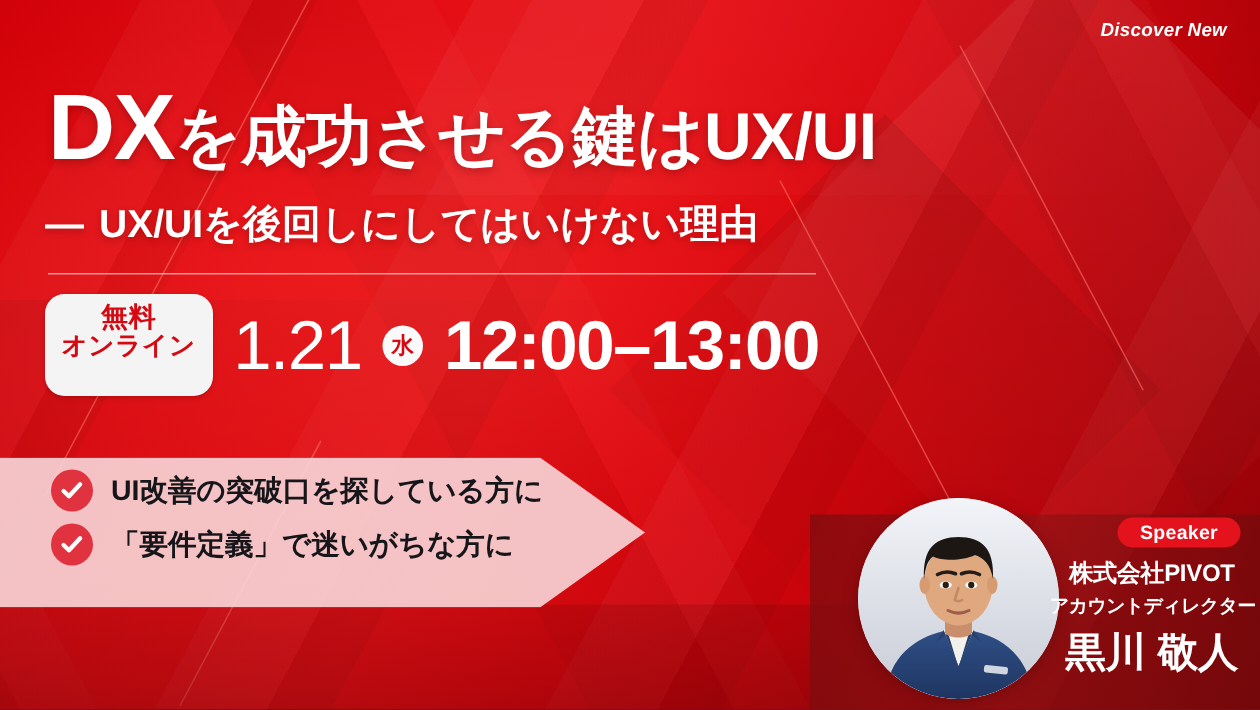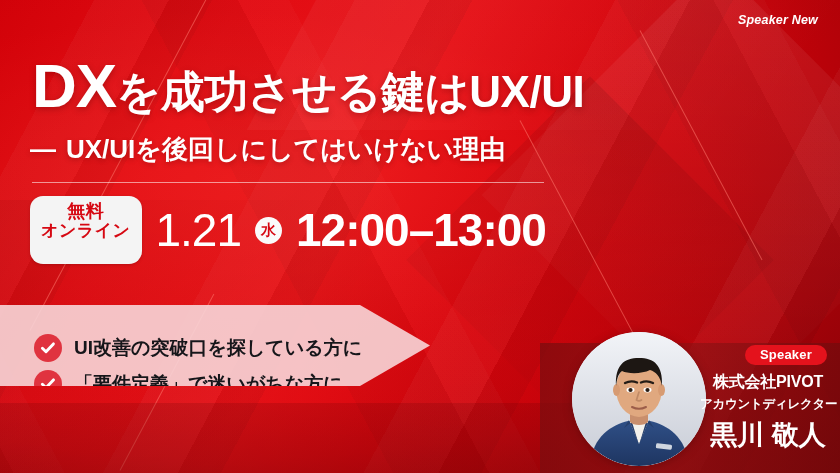--- a/index.html
+++ b/index.html
@@ -242,24 +242,24 @@
     letter-spacing: -1px;
     line-height: 1;
   }
 
   
   .bullet-panel {
     position: absolute;
     left: 0;
     top: 305px;
     width: 430px;
-    height: 81px;
+    height: 100px;
     background: rgba(247,214,216,0.90);
     clip-path: polygon(0 0, 360px 0, 430px 50%, 360px 100%, 0 100%);
-    padding: 29px 0 0 34px;
+    padding: 8px 0 0 34px;
   }
   .bullet {
     display: flex;
     align-items: center;
     gap: 12px;
     margin-bottom: 8px;
   }
   .check-circle {
     width: 28px; height: 28px;
     border-radius: 50%;
@@ -355,21 +355,21 @@
   <div class="shard shard-a"></div>
   <div class="shard shard-b"></div>
   <div class="bg-vignette"></div>
   <div class="hairline hairline-1"></div>
   <div class="hairline hairline-2"></div>
   <div class="hairline hairline-3"></div>
   <div class="hairline hairline-4"></div>
   <div class="bg-bottom-dark"></div>
 
   <div class="logo">
-    <span class="logo-tag">Speaker New</span>
+    <span class="logo-tag">Discover New</span>
   </div>
 
   <div class="title">
     <span class="title-dx">DX</span><span class="title-jp">を成功させる鍵はUX/UI</span>
   </div>
 
   <div class="subtitle">
     <span class="dash">—</span><span>UX/UIを後回しにしてはいけない理由</span>
   </div>
 

